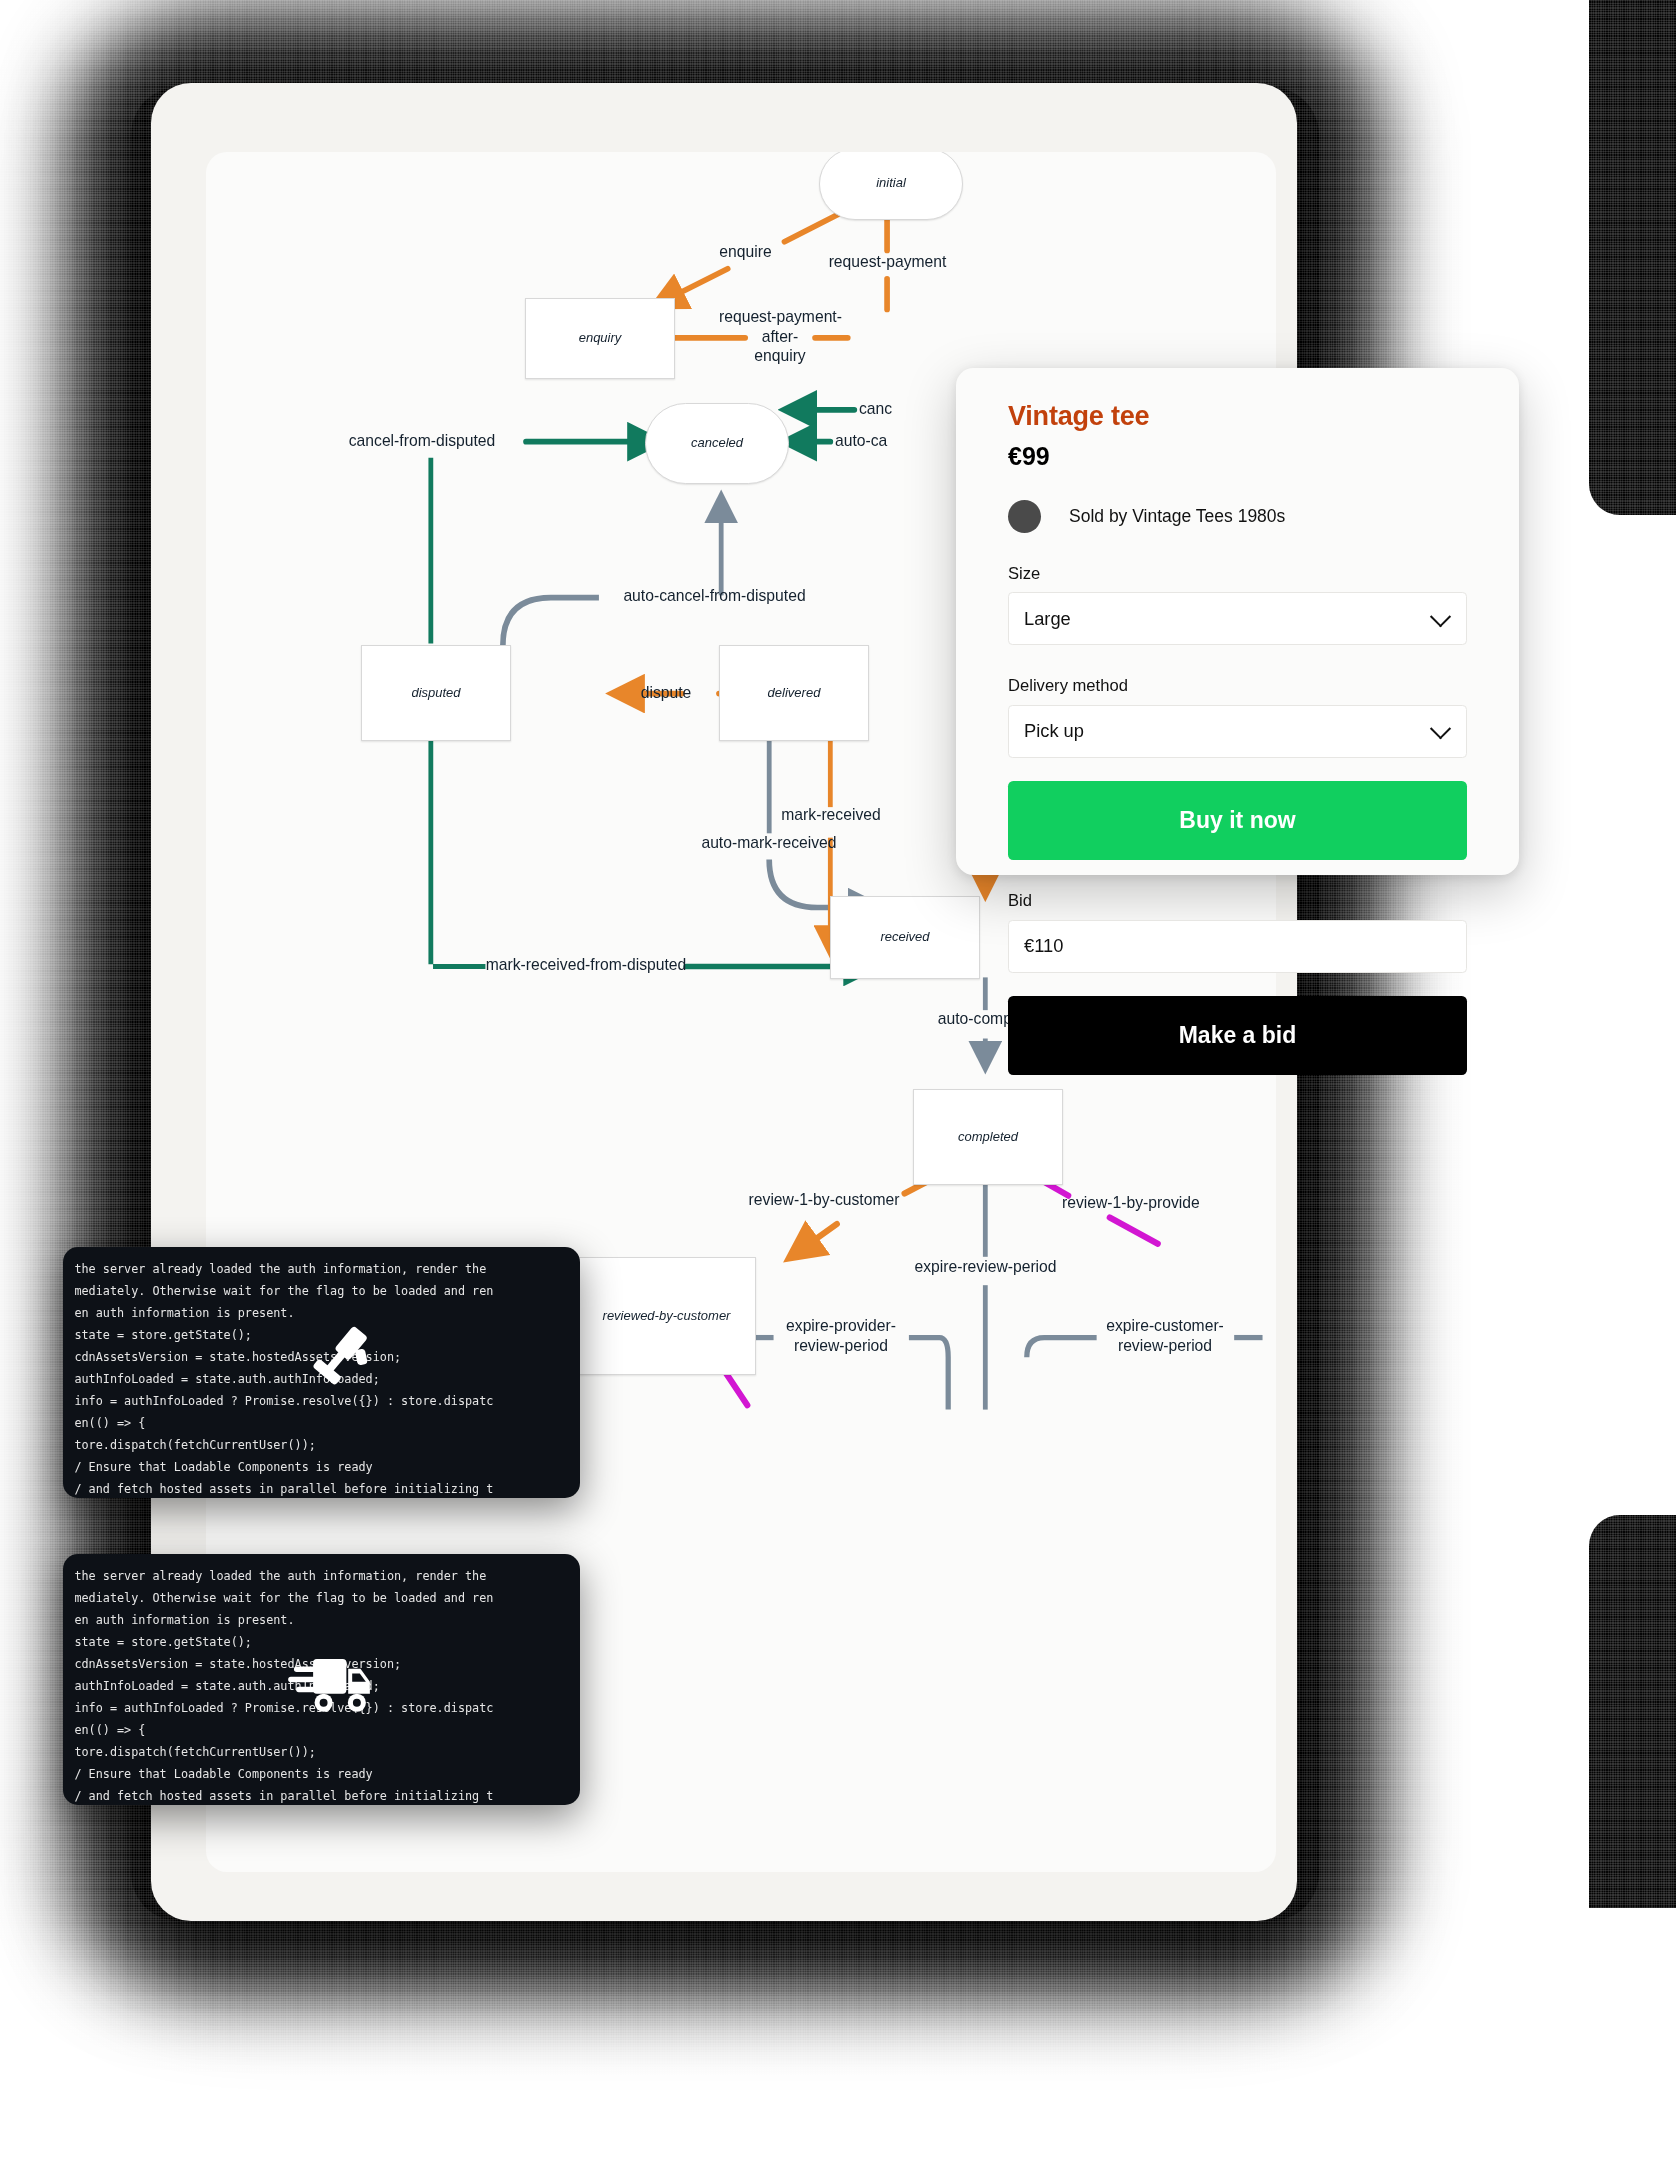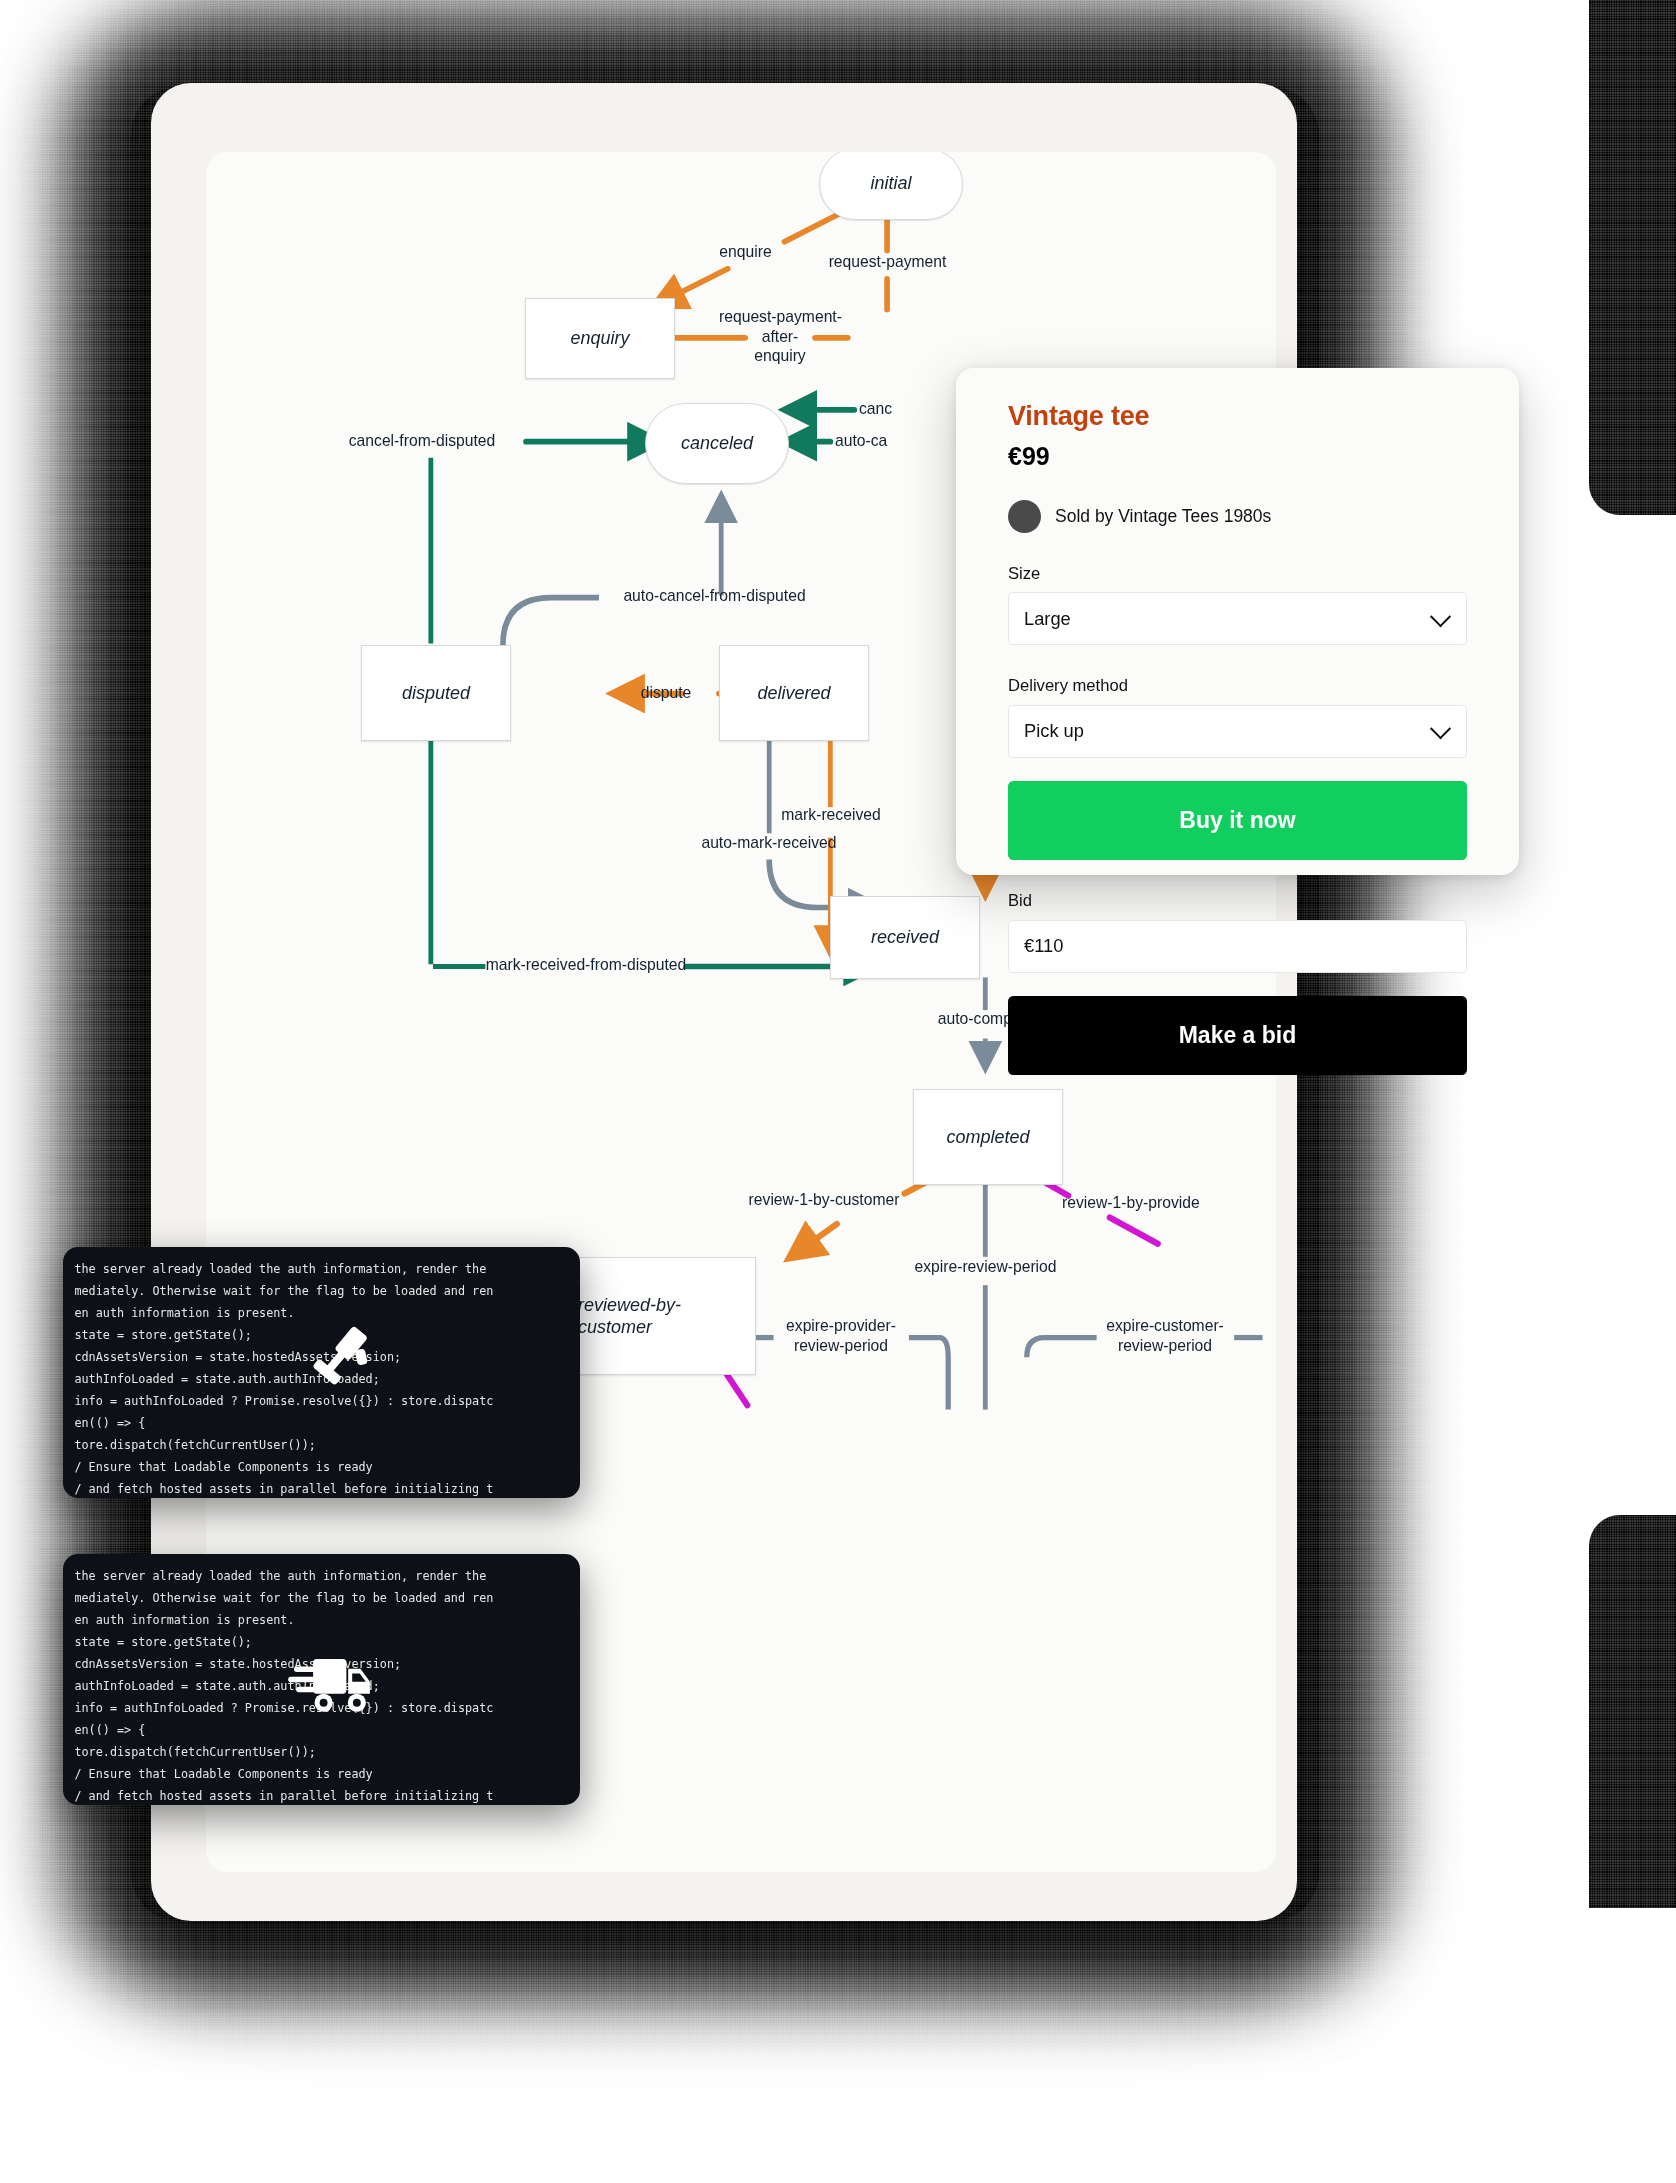--- a/index.html
+++ b/index.html
@@ -23,33 +23,33 @@
      box-shadow:0 26px 65px rgba(0,0,0,.55);}
   #canvas{position:absolute;left:55px;top:69px;right:21px;bottom:49px;
      background:#fbfbfa;border-radius:21px;overflow:hidden;}
 
   
   #diagram{position:absolute;inset:0;}
   #diagram svg{position:absolute;left:0;top:0;}
   .node{position:absolute;background:#ffffff;border:0.9px solid #d8d8d8;
      box-shadow:0 0.9px 1.7px rgba(0,0,0,.10);
      display:flex;align-items:center;justify-content:center;
-     font-style:italic;color:#14212e;font-size:18px;text-align:left;line-height:1.25;}
+     font-style:italic;color:#14212e;font-size:13px;text-align:left;line-height:1.25;}
   .node.rounded{border-radius:57px;}
   .elabel{position:absolute;color:#14212e;font-size:15.7px;line-height:1.25;
      text-align:center;white-space:pre;pointer-events:none;}
 
   
   #card{position:absolute;left:956px;top:368px;width:563px;height:507px;
      background:#fbfbfa;border-radius:17.5px;
      box-shadow:0 17.5px 52px rgba(0,0,0,.22), 0 2.6px 10.5px rgba(0,0,0,.10);
      padding:33px 52px 0 52px;box-sizing:border-box;}
   #card h1{margin:0;font-size:27px;font-weight:bold;color:#c2410c;letter-spacing:-0.2px;}
   #card .price{margin:9.6px 0 0 0;font-size:25px;font-weight:bold;color:#000;}
-  .seller{display:flex;align-items:center;gap:14px;margin-top:29px;}
+  .seller{display:flex;align-items:center;gap:28px;margin-top:29px;}
   .avatar{width:33px;height:33px;border-radius:50%;background:#4a4a4a;flex:none;}
   .seller span{font-size:17.5px;color:#111;}
   .field-label{font-size:16.6px;color:#111;margin-top:31px;}
   .select, .textinput{margin-top:8.7px;height:53px;background:#fff;border:0.9px solid #e7e6e3;
      border-radius:4.4px;display:flex;align-items:center;padding:0 15px;
      font-size:18.3px;color:#111;position:relative;box-sizing:border-box;}
   .select .chev{position:absolute;right:18.3px;top:50%;width:13px;height:13px;
      border-right:2.6px solid #111;border-bottom:2.6px solid #111;
      transform:translateY(-65%) rotate(45deg);}
   .btn{margin-top:23px;height:79px;border-radius:5.2px;display:flex;

